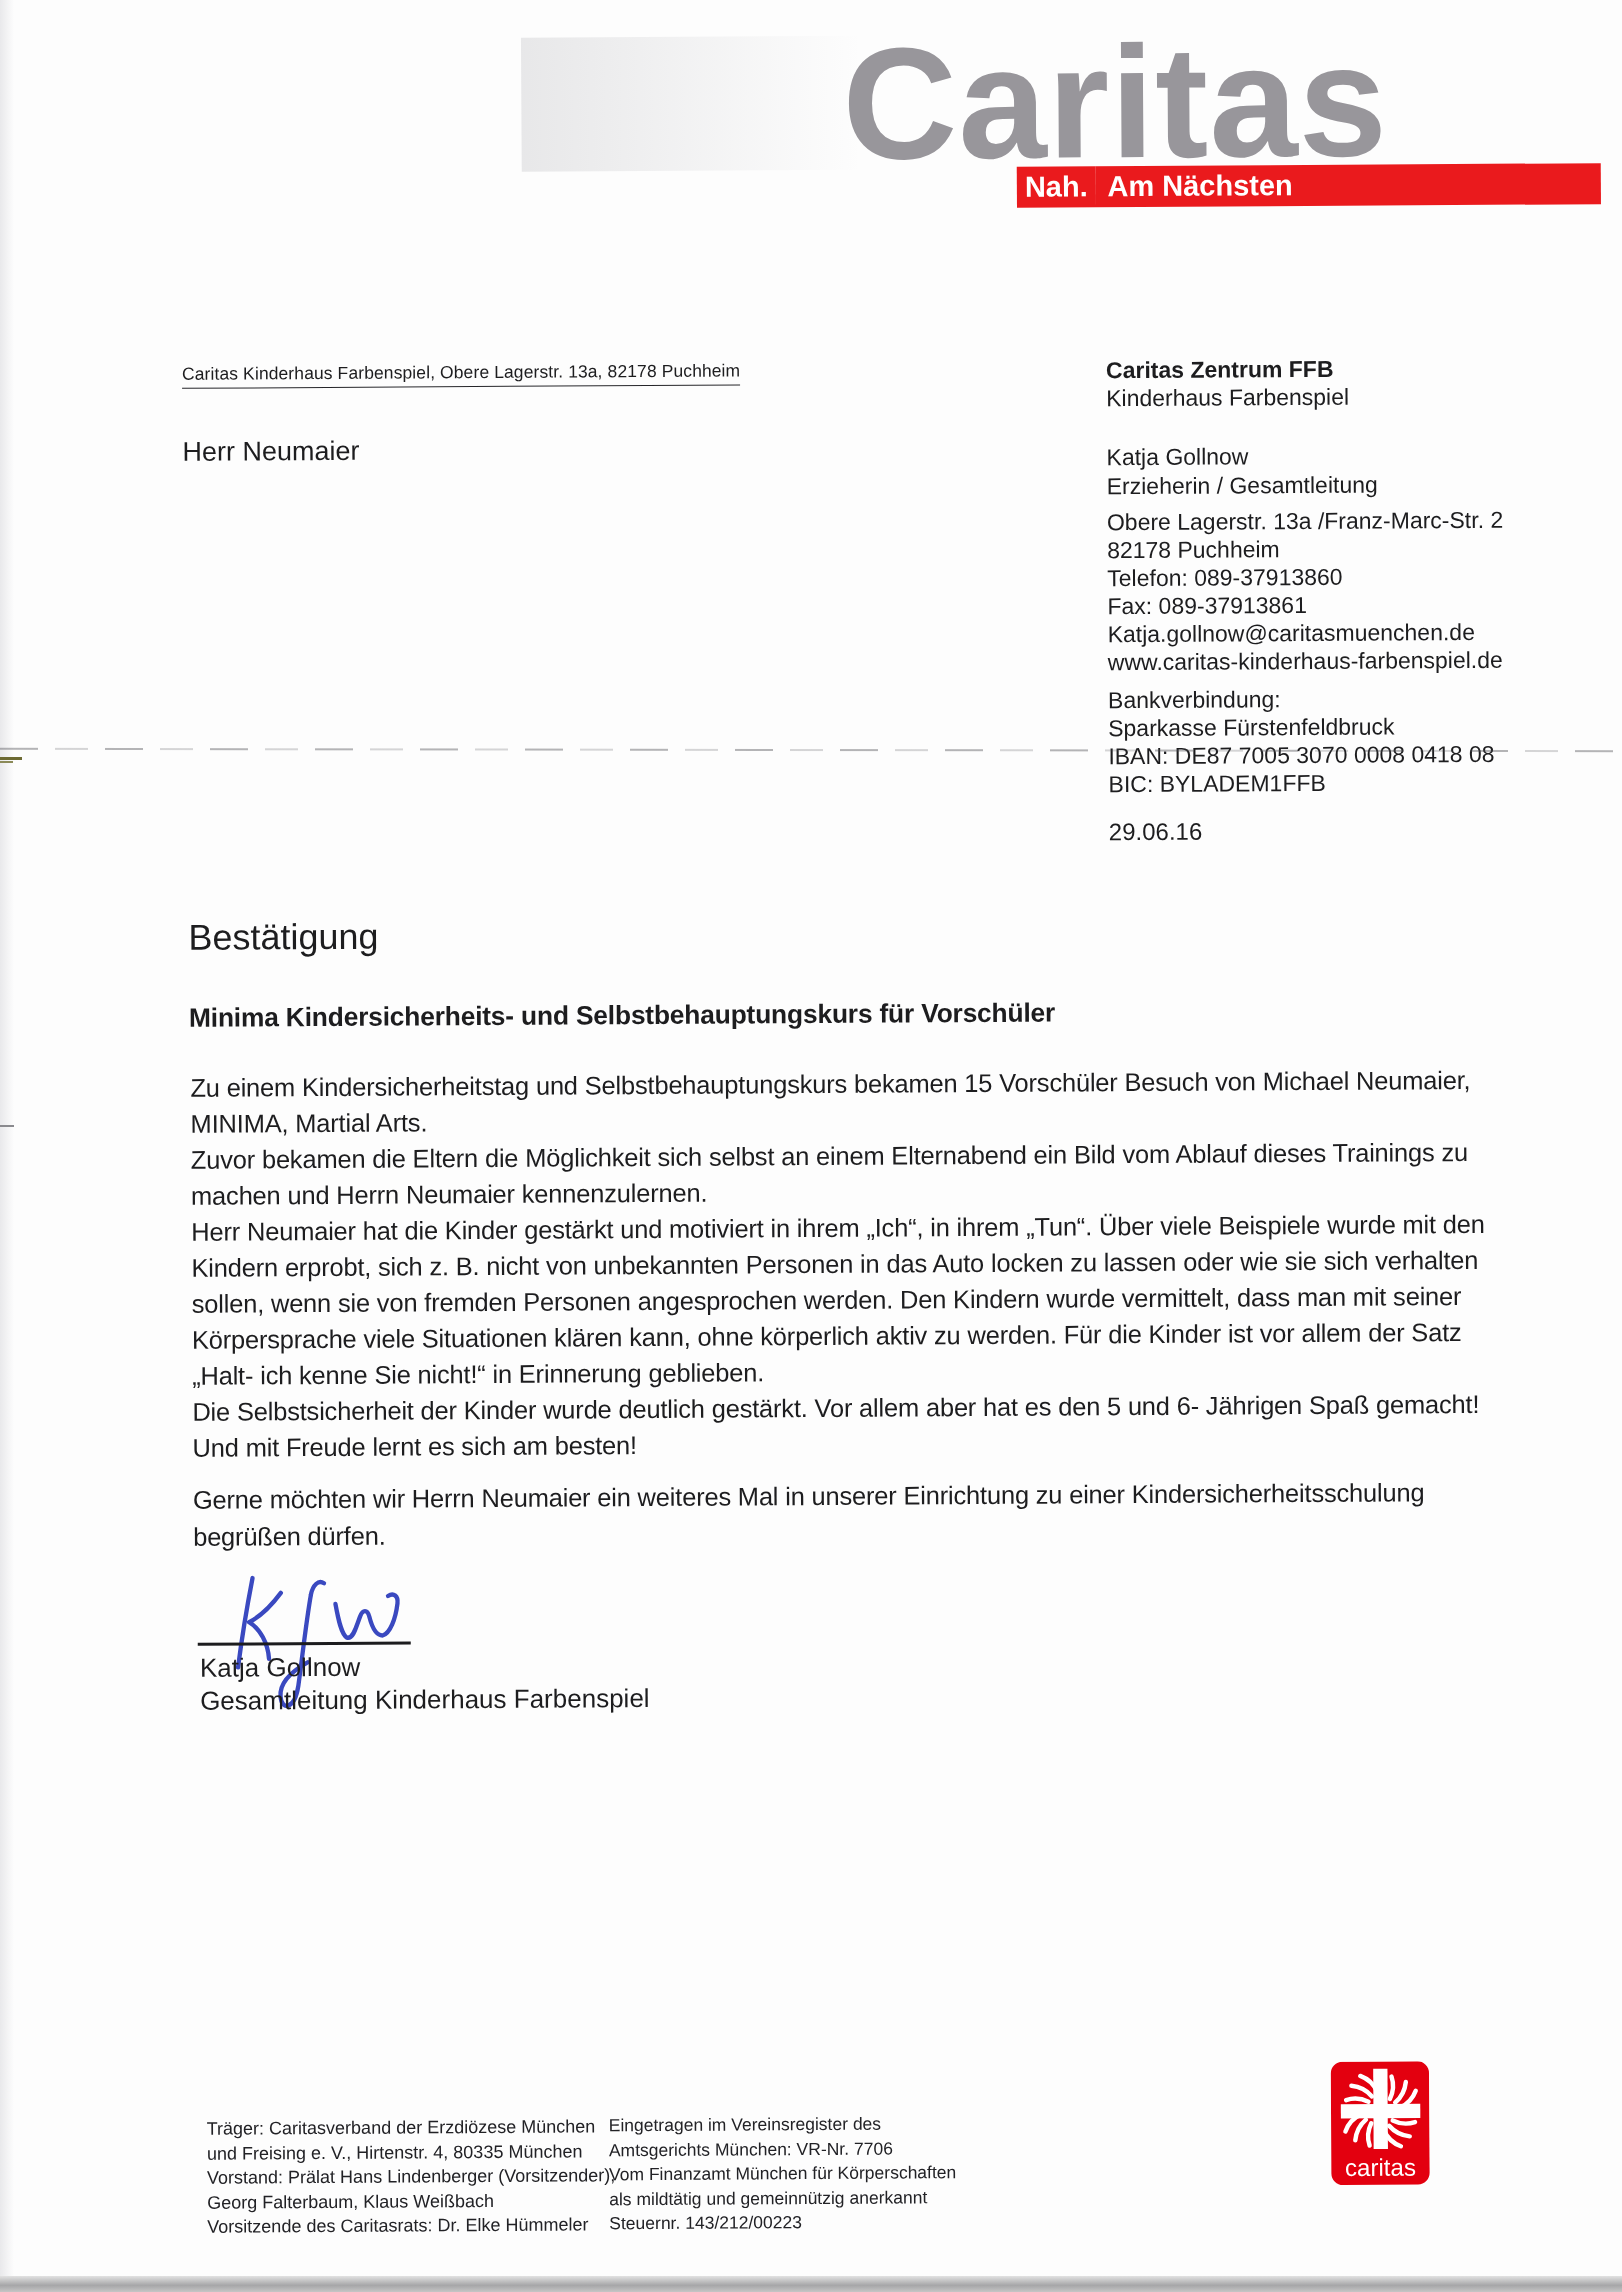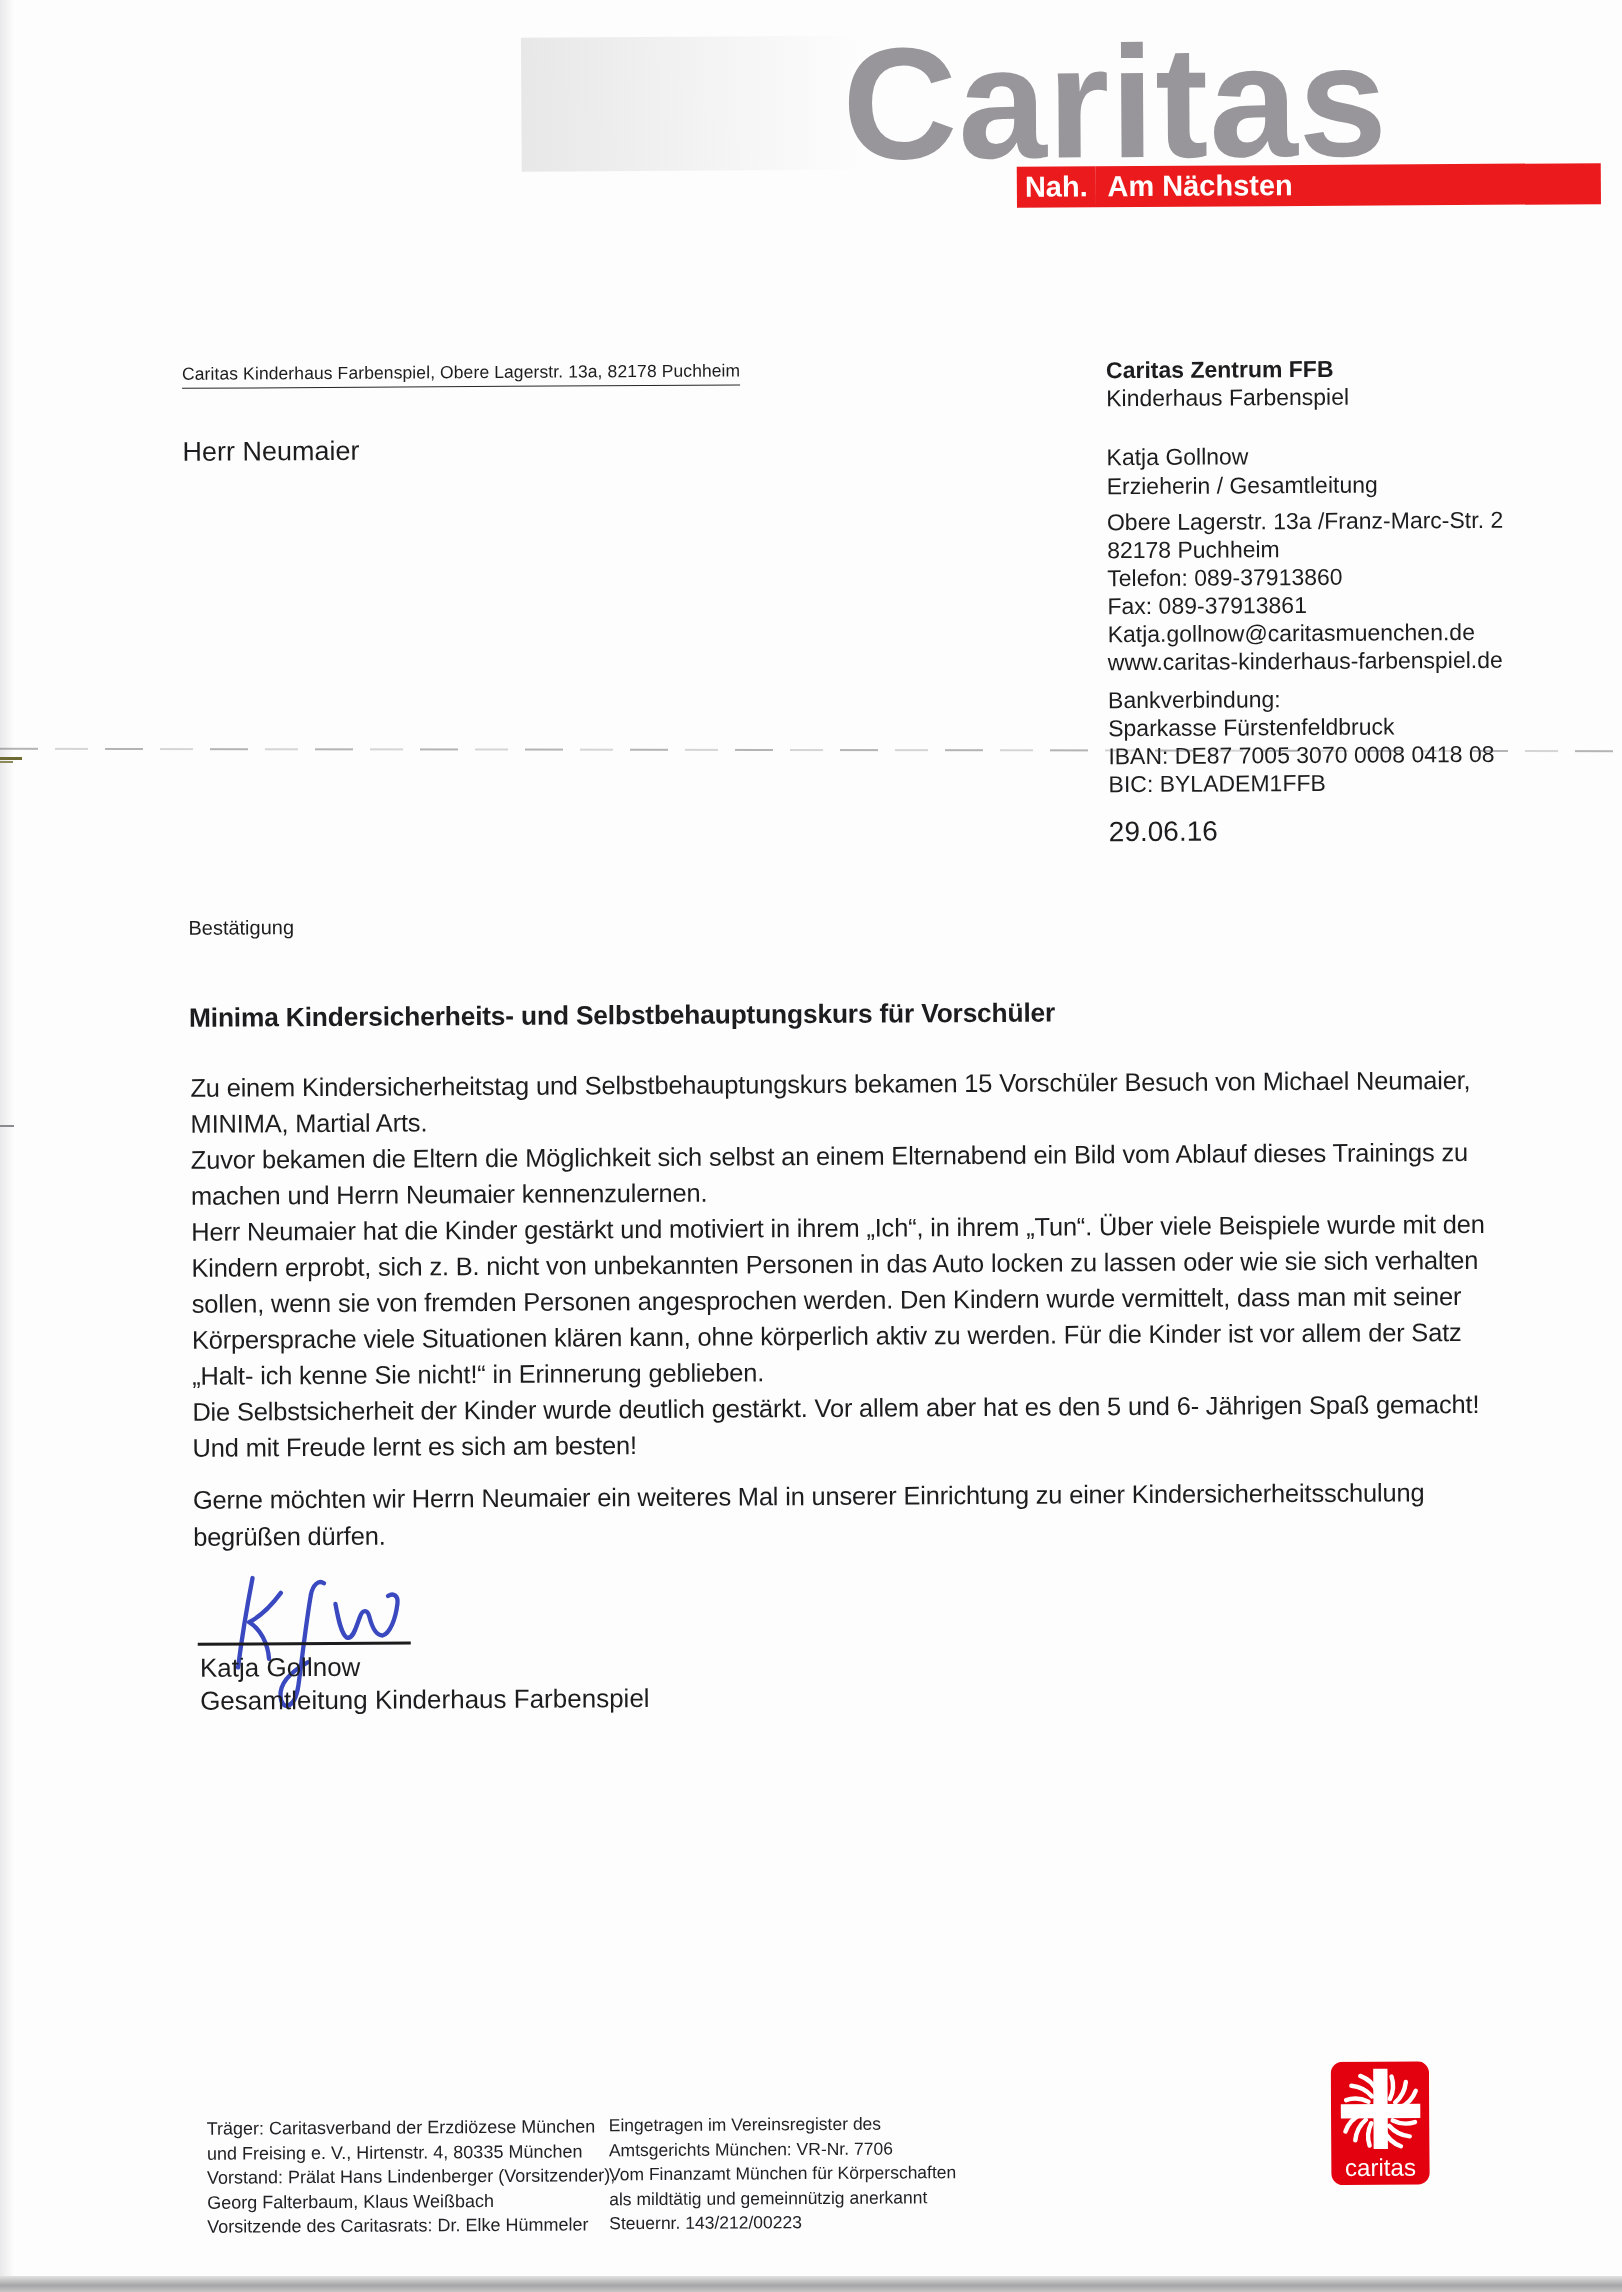--- a/index.html
+++ b/index.html
@@ -23,23 +23,23 @@
   .sender{left:187px;top:360px;font-size:17.5px;letter-spacing:0.1px;
     border-bottom:1.8px solid #26262a;padding-bottom:2.7px;white-space:nowrap;}
   .recipient{left:187px;top:433px;font-size:27px;white-space:nowrap;}
   .rcol{left:1111px;font-size:23px;line-height:28px;white-space:nowrap;}
   .r-org{top:358px;font-weight:700;}
   .r-fac{top:386px;}
   .r-person{top:445px;}
   .r-role{top:474px;}
   .r-addr{top:510px;}
   .r-bank{top:688px;}
-  .r-date{top:820px;font-size:28px;}
+  .r-date{top:820px;font-size:24px;}
   
-  .doctype{left:190px;top:913px;font-size:20px;white-space:nowrap;}
+  .doctype{left:190px;top:913px;font-size:36px;white-space:nowrap;}
   .subject{left:190px;top:999px;font-size:26.4px;font-weight:700;letter-spacing:-0.2px;white-space:nowrap;}
   .bodyblock{left:191px;top:1066px;font-size:25.5px;line-height:36px;letter-spacing:-0.2px;}
   .closing{left:191px;top:1478px;font-size:25.5px;line-height:37px;letter-spacing:-0.2px;}
   .bline{white-space:nowrap;}
   
   .sig-svg{left:222px;top:1565px;}
   .sigline{left:195px;top:1639px;width:213px;height:2.7px;background:#1c1c1e;}
   .signame{left:197px;top:1649px;font-size:26px;white-space:nowrap;}
   .sigrole{left:197px;top:1682px;font-size:26px;white-space:nowrap;}
   

